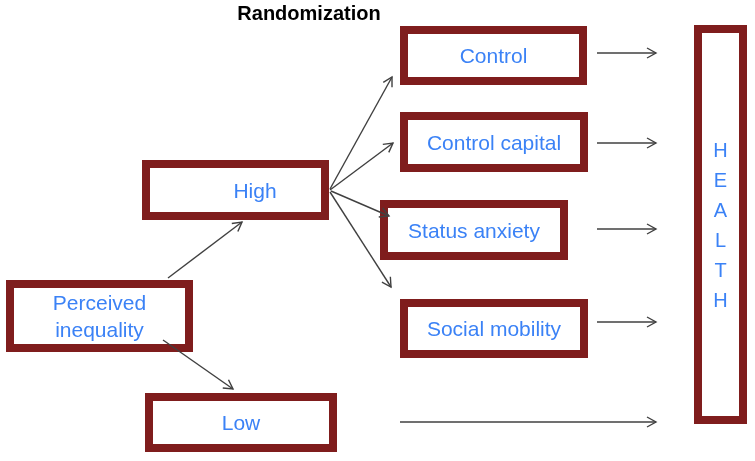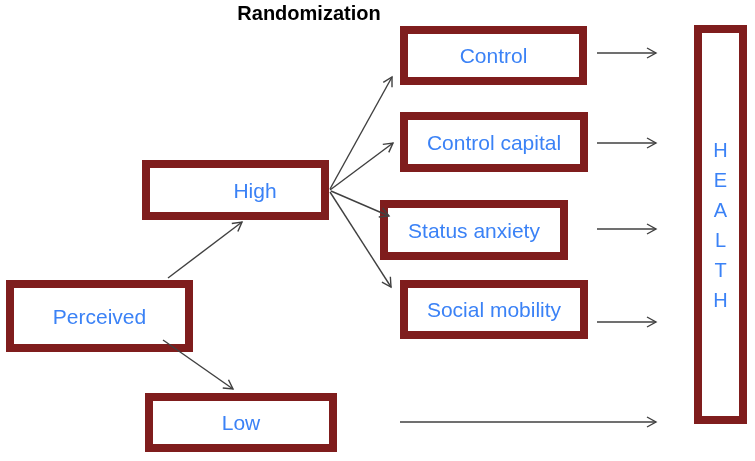--- a/index.html
+++ b/index.html
@@ -34,40 +34,41 @@
     color: #3b82f6;
     font-size: 21px;
     line-height: 27px;
   }
   .box-perceived { left: 6px;   top: 280px; width: 187px; height: 72px; }
   .box-high      { left: 142px; top: 160px; width: 187px; height: 60px; padding-left: 39px; }
   .box-low       { left: 145px; top: 393px; width: 192px; height: 59px; }
   .box-control   { left: 400px; top: 26px;  width: 187px; height: 59px; }
   .box-capital   { left: 400px; top: 112px; width: 188px; height: 60px; }
   .box-anxiety   { left: 380px; top: 200px; width: 188px; height: 60px; }
-  .box-mobility  { left: 400px; top: 280px; width: 188px; height: 59px; }
+  .box-mobility  { left: 400px; top: 299px; width: 188px; height: 59px; }
   .box-health    { left: 694px; top: 25px;  width: 53px;  height: 399px; font-size: 20px; }
   .vletters span { display: block; line-height: 30px; }
   .arrow-layer {
     position: absolute;
     left: 0; top: 0;
     width: 755px; height: 461px;
     pointer-events: none;
   }
 </style>
 </head>
 <body>
 
 <div class="canvas">
 
   <div class="title">Randomization</div>
 
   <div class="box box-perceived">
     <div>
       <div>Perceived</div>
+      <div>inequality</div>
     </div>
   </div>
 
   <div class="box box-high">
     <span>High</span>
   </div>
 
   <div class="box box-low">
     <span>Low</span>
   </div>

